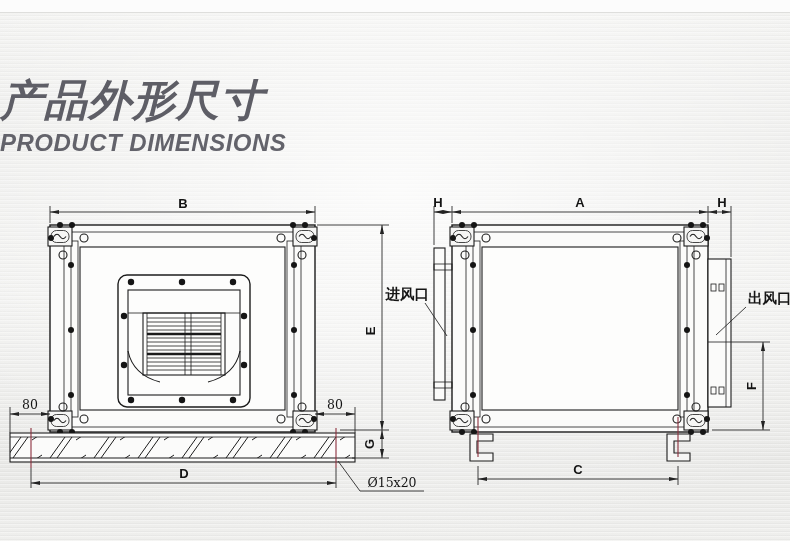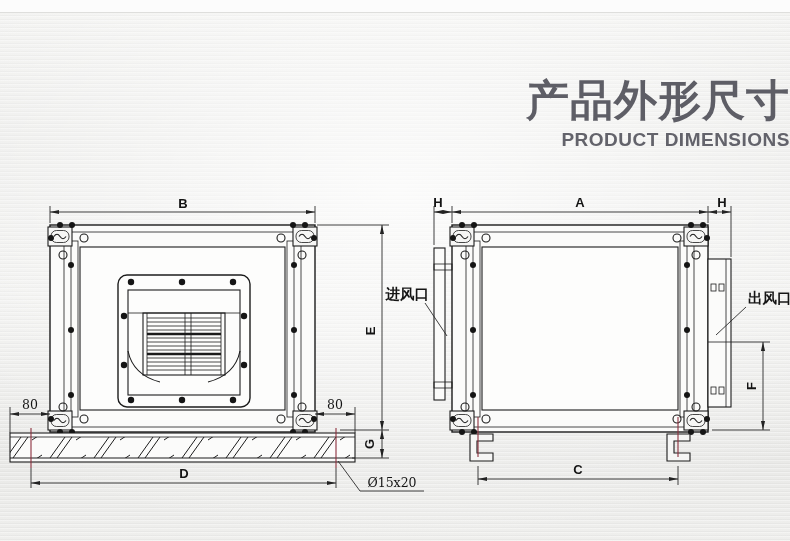--- a/index.html
+++ b/index.html
@@ -5,27 +5,27 @@
   html,body{margin:0;padding:0;}
   body{
     width:790px;height:541px;overflow:hidden;position:relative;
     font-family:"Liberation Sans",sans-serif;
     background:
       radial-gradient(140% 120% at 50% 35%, rgba(255,255,255,.8) 0%, rgba(240,240,238,0) 55%),
       repeating-linear-gradient(180deg, rgba(255,255,255,.35) 0 1px, rgba(0,0,0,0) 1px 3px, rgba(0,0,0,.028) 3px 4px),
       linear-gradient(180deg,#f2f2f0 0%,#ebebe9 25%,#f0f0ee 55%,#e9e9e7 85%,#efefed 100%);
   }
   .topstrip{height:12px;background:#fcfcfc;border-bottom:1px solid #dededc;}
-  header{text-align:right;}
+  header{text-align:left;font-style:italic;}
   h1{
     margin:66px 0 7px 0;line-height:1;font-size:43px;font-weight:600;
     letter-spacing:1px;color:#5e5e66;font-family:"DejaVu Sans",sans-serif;
   }
   .sub{
-    font-size:19px;font-weight:600;letter-spacing:.5px;color:#63636b;
+    font-size:24px;font-weight:600;letter-spacing:.5px;color:#63636b;
     font-family:"Liberation Sans",sans-serif;
   }
   svg{position:absolute;left:0;top:185px;}
   
   .ln{stroke:#1c1c1c;stroke-width:1.1;fill:none;}
   .lnb{stroke:#1c1c1c;stroke-width:1.4;fill:none;}
   .lnt{stroke:#1c1c1c;stroke-width:.8;fill:none;}
   .panel{fill:#fbfbfa;}
   .panel2{fill:#fdfdfc;}
   .pad{fill:#f6f6f5;}

